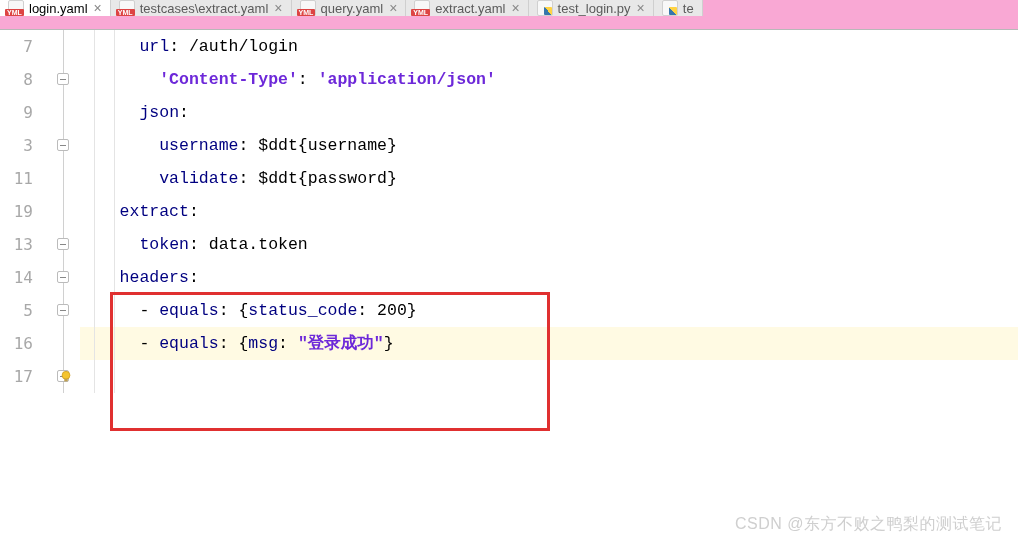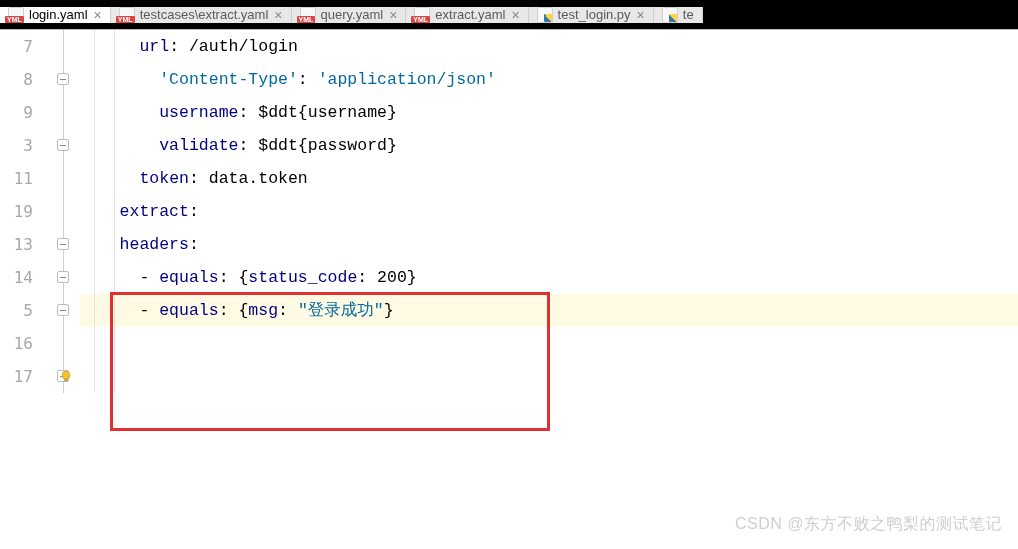--- a/index.html
+++ b/index.html
@@ -1,36 +1,36 @@
 <!DOCTYPE html>
 <html><head>
 <meta charset="utf-8">
 <style>
 * { margin:0; padding:0; box-sizing:border-box; }
 body { font-family:"Segoe UI",Arial,sans-serif; font-size:13px; background:#fff; width:1018px; height:549px; overflow:hidden; position:relative; }
-.tabs { height:30px; background:#000000; border-bottom:1px solid #b8b8b8; display:flex; align-items:center; }
+.tabs { height:30px; background:#f9a8d4; border-bottom:1px solid #b8b8b8; display:flex; align-items:flex-start; }
 .tab { display:flex; align-items:center; padding:0 8px 0 8px; border-right:1px solid #cfcfcf; background:#e8e8e8; color:#5a5a5a; cursor:pointer; white-space:nowrap; }
 .tab.active { background:#fff; color:#000; }
 .tab .fic { width:16px; height:16px; margin-right:5px; display:flex; align-items:center; justify-content:center; }
 .tab .fic.yaml { background:#f8f8f8; border:1px solid #d0d0d0; border-radius:2px; position:relative; }
 .tab .fic.yaml::after { content:"YML"; position:absolute; bottom:-1px; left:-4px; font-size:7px; font-weight:bold; color:#fff; background:#dd4444; padding:0 2px; border-radius:1px; }
 .tab .fic.py { background:#f8f8f8; border:1px solid #d0d0d0; border-radius:2px; position:relative; }
 .tab .fic.py::after { content:""; position:absolute; bottom:0; right:0; width:8px; height:8px; background:linear-gradient(45deg,#3776ab 50%,#ffd343 50%); border-radius:1px; }
 .tab .close { margin-left:6px; color:#888; font-size:14px; line-height:1; }
 .editor-area { display:flex; height:calc(100% - 30px); }
 .gutter { width:55px; background:#fff; color:#a8a8a8; text-align:right; padding-right:22px; font-family:Consolas,monospace; font-size:16px; line-height:33px; user-select:none; position:relative; }
 .gutter .ln { height:33px; position:relative; }
 .fold-col { width:20px; background:#fff; position:relative; }
 .fold { position:absolute; left:2px; width:12px; height:12px; border:1px solid #bbb; background:#fff; display:flex; align-items:center; justify-content:center; font-size:9px; color:#888; border-radius:2px; }
 .fold.minus::after{content:"";width:6px;height:1px;background:#888;}
 .fold-line { position:absolute; left:8px; width:1px; background:#d0d0d0; }
 .code { flex:1; font-family:Consolas,"Courier New",monospace; font-size:16.5px; line-height:33px; position:relative; padding-left:5px; }
 .code-line { height:33px; white-space:pre; }
 .k-key { color:#000080; font-weight:normal; }
-.k-str { color:#0369a1; font-weight:normal; }
+.k-str { color:#6d28d9; font-weight:bold; }
 .hl-line { background:#fffae3; }
 .redbox { position:absolute; border:3px solid #e03030; }
 .bulb { position:absolute; width:16px; height:16px; display:flex; align-items:center; justify-content:center; }
 .bulb svg { width:14px; height:14px; }
 .watermark { position:absolute; right:16px; bottom:14px; color:#cfcfcf; font-size:16px; font-family:"Microsoft YaHei",sans-serif; letter-spacing:0.5px; }
 .indent-guide{position:absolute;top:0;width:1px;background:#e4e4e4;}
 </style>
 </head>
 <body>
 
@@ -93,24 +93,25 @@
           <circle cx="8" cy="6" r="4.5" fill="#f4c430" stroke="#c9961a" stroke-width="0.8"></circle>
           <rect x="6" y="10" width="4" height="3" fill="#bfa050"></rect>
         </svg>
       </div>
     </div>
   <div class="code" id="code">
     <div class="indent-guide" style="left:19px;height:363px;"></div>
     <div class="indent-guide" style="left:39px;height:363px;"></div>
   <div class="code-line">      <span class="k-key">url</span>: /auth/login</div>
       <div class="code-line">        <span class="k-str">'Content-Type'</span>: <span class="k-str">'application/json'</span></div>
+      <div class="code-line">      <span class="k-key">json</span>:</div>
       <div class="code-line">        <span class="k-key">username</span>: $ddt{username}</div>
       <div class="code-line">        <span class="k-key">validate</span>: $ddt{password}</div>
+      <div class="code-line">    <span class="k-key">extract</span>:</div>
       <div class="code-line">      <span class="k-key">token</span>: data.token</div>
-      <div class="code-line">    <span class="k-key">extract</span>:</div>
       <div class="code-line">    <span class="k-key">headers</span>:</div>
       <div class="code-line">      - <span class="k-key">equals</span>: {<span class="k-key">status_code</span>: 200}</div>
       <div class="code-line hl-line">      - <span class="k-key">equals</span>: {<span class="k-key">msg</span>: <span class="k-str">"登录成功"</span>}</div>
       <div class="redbox" style="left: 35px; top: 262px; width: 440px; height: 139px;"></div>
     </div>
 </div>
 
 <div class="watermark">CSDN @东方不败之鸭梨的测试笔记</div>
 
 </body></html>

